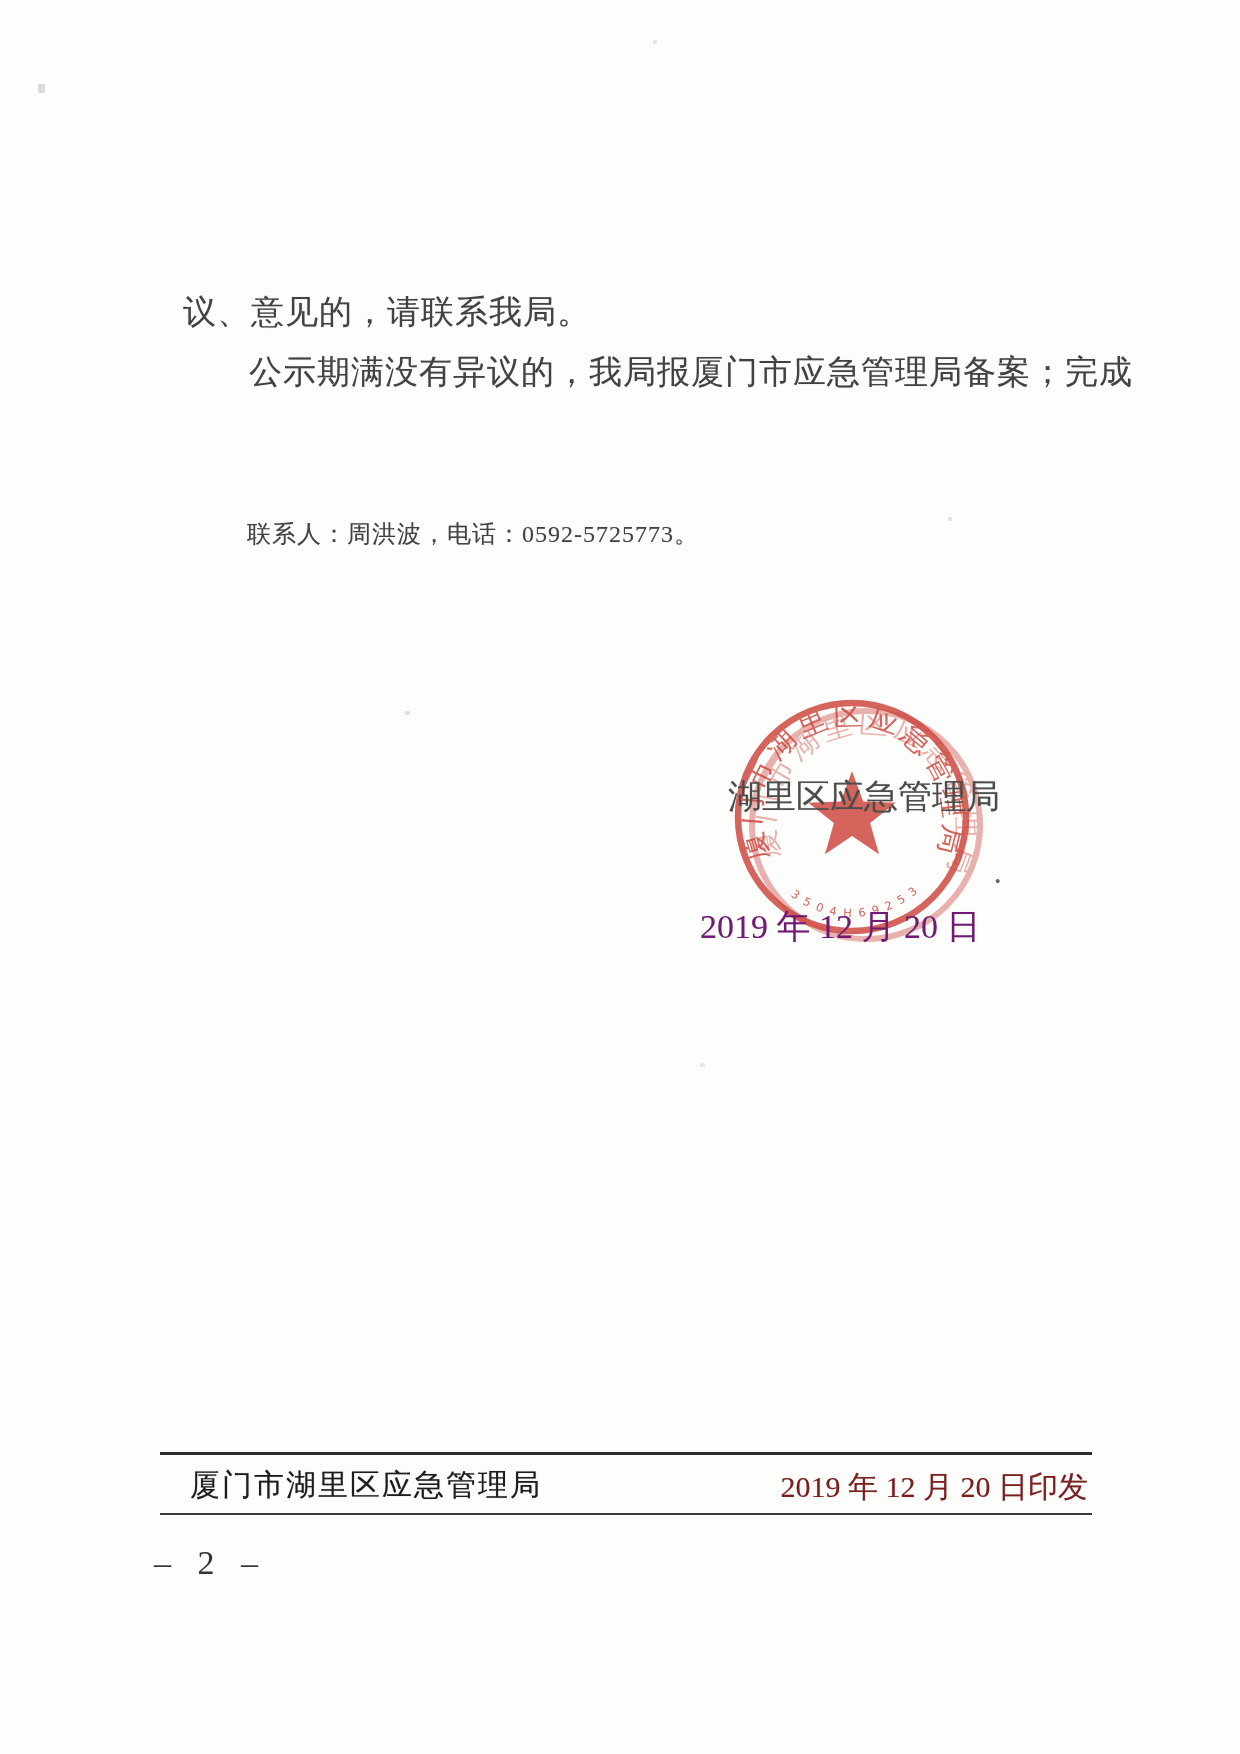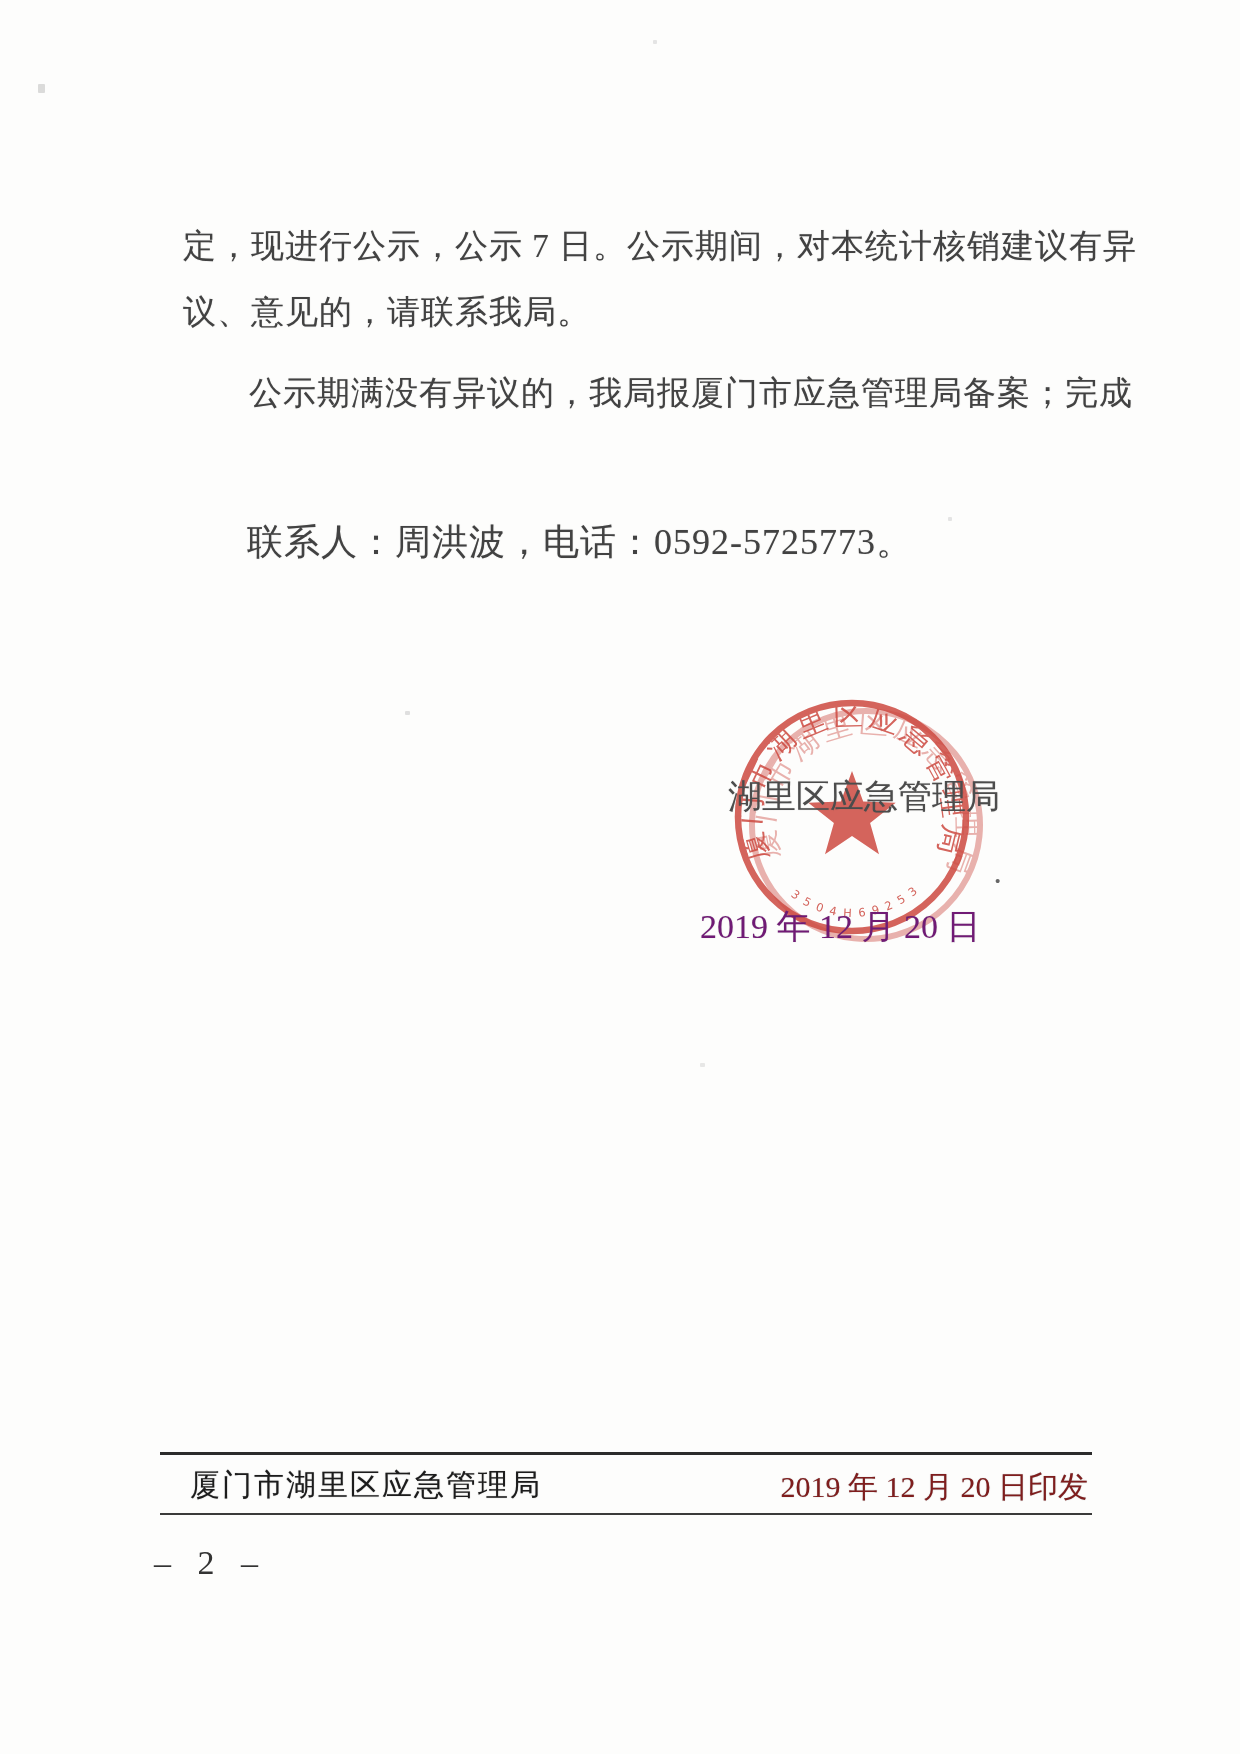--- a/index.html
+++ b/index.html
@@ -15,23 +15,23 @@
   .bodyline{
     position:absolute;
     font-size:33px;
     letter-spacing:1px;
     color:#424242;
     white-space:nowrap;
     text-shadow:0 0 1px rgba(80,80,80,.35);
   }
   .l1{left:183px;top:224px;}
   .l2{left:183px;top:290px;text-align:center;}
-  .l3{left:249px;top:371px;text-align:center;}
+  .l3{left:249px;top:350px;text-align:center;}
   .l4{left:183px;top:436px;}
-  .l5{left:247px;top:518px;font-size:36px;}
+  .l5{left:247px;top:518px;font-size:24px;}
 
   
   .sig-agency{
     position:absolute;left:703px;top:774px;
     font-size:34px;letter-spacing:0;color:#4c4c4c;white-space:nowrap;
     text-shadow:0 0 1px rgba(90,90,90,.4);
     margin-left:25px;
   }
   .sig-date{
     position:absolute;left:700px;top:904px;
@@ -80,21 +80,20 @@
 <body>
 
 <div class="page">
 
   <div class="speck sp1"></div>
   <div class="speck sp2"></div>
   <div class="speck sp3"></div>
   <div class="speck sp4"></div>
   <div class="speck sp5"></div>
 
-  <div class="bodyline l1">定，现进行公示，公示 7 日。公示期间，对本统计核销建议有异</div>
   <div class="bodyline l2">议、意见的，请联系我局。</div>
   <div class="bodyline l3">公示期满没有异议的，我局报厦门市应急管理局备案；完成</div>
   <div class="bodyline l5">联系人：周洪波，电话：0592-5725773。</div>
 
   <div class="seal">
     <svg width="320" height="320" viewBox="0 0 320 320">
       <defs>
         <path id="arcT" d="M 80.3,206 A 92,92 0 1 1 239.7,206" fill="none"></path>
         <path id="botT" d="M 89.3,230.7 A 100,100 0 0 0 230.7,230.7" fill="none"></path>
       </defs>

